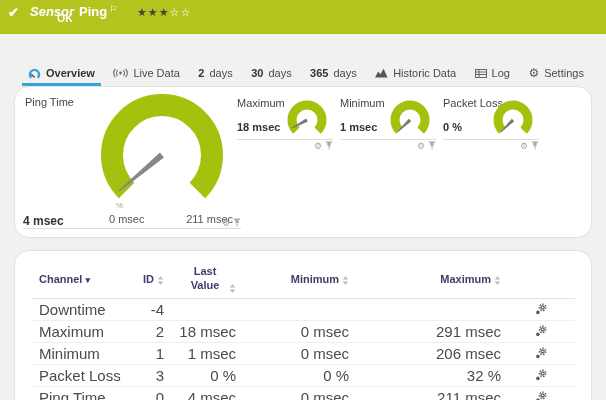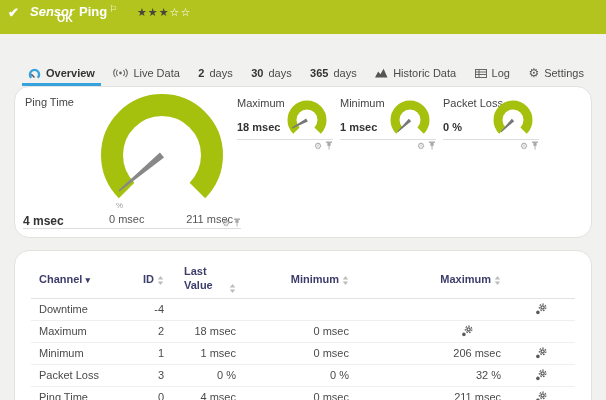--- a/index.html
+++ b/index.html
@@ -51,24 +51,24 @@
   .sg-line { position:absolute; left:0; right:0; top:42px; border-top:1px solid #ddd; }
   .sg-icons { position:absolute; right:0; top:44px; display:flex; gap:3px; align-items:center; }
   .sg-max { left:222px; } .sg-min { left:325px; } .sg-pl { left:428px; }
   
   .tgrid { display:grid; grid-template-columns:98px 35px 72px 113px 152px 1fr; align-items:center; }
   .thead { padding:6px 0 5px 0; border-bottom:1px solid #e3e3e3; font-size:11px;
            font-weight:bold; color:#3d3d6b; }
   .thead .cell { display:flex; align-items:flex-end; }
   .cell.r { justify-content:flex-end; text-align:right; }
   .cell.l { justify-content:flex-start; padding-left:8px; }
-  .lastv-wrap { display:inline-block; width:42px; text-align:left; line-height:1.25; }
+  .lastv-wrap { display:inline-block; width:42px; text-align:center; line-height:1.25; }
   .sorticon { margin-left:3px; }
   .sort-desc { color:#3d3d6b; font-size:9px; }
-  .trow { height:22px; border-bottom:1px solid #efefef; font-size:11px; color:#4a4a4a; }
+  .trow { height:22px; border-bottom:1px solid #efefef; font-size:15px; color:#4a4a4a; }
   .trow .cell { overflow:hidden; white-space:nowrap; }
   .chedit-cell { display:flex; justify-content:flex-end; padding-right:28px; }
   .chedit { background:none; border:none; cursor:pointer; padding:0; line-height:0; }
 </style>
 </head>
 <body>
 
 <div class="page">
 
   <div class="topbar">
@@ -278,20 +278,21 @@
           <circle cx="7.6" cy="4.4" r="1.6" fill="none" stroke="#5a5a5a" stroke-width="1.3"></circle>
           <circle cx="2.9" cy="9.4" r="1.8" fill="#5a5a5a"></circle>
         </svg></button>
         </div>
     </div>
     <div class="tgrid trow">
       <div class="cell l">Maximum</div>
       <div class="cell r">2</div>
       <div class="cell r">18 msec</div>
       <div class="cell r">0 msec</div>
+      <div class="cell r">291 msec</div>
       <div class="cell chedit-cell">
           <button class="chedit">
         <svg width="12" height="12" viewBox="0 0 12 12">
           <circle cx="7.6" cy="4.4" r="3.3" fill="none" stroke="#5a5a5a" stroke-width="1.1" stroke-dasharray="1.7 1.25"></circle>
           <circle cx="7.6" cy="4.4" r="1.6" fill="none" stroke="#5a5a5a" stroke-width="1.3"></circle>
           <circle cx="2.9" cy="9.4" r="1.8" fill="#5a5a5a"></circle>
         </svg></button>
         </div>
     </div>
     <div class="tgrid trow">

